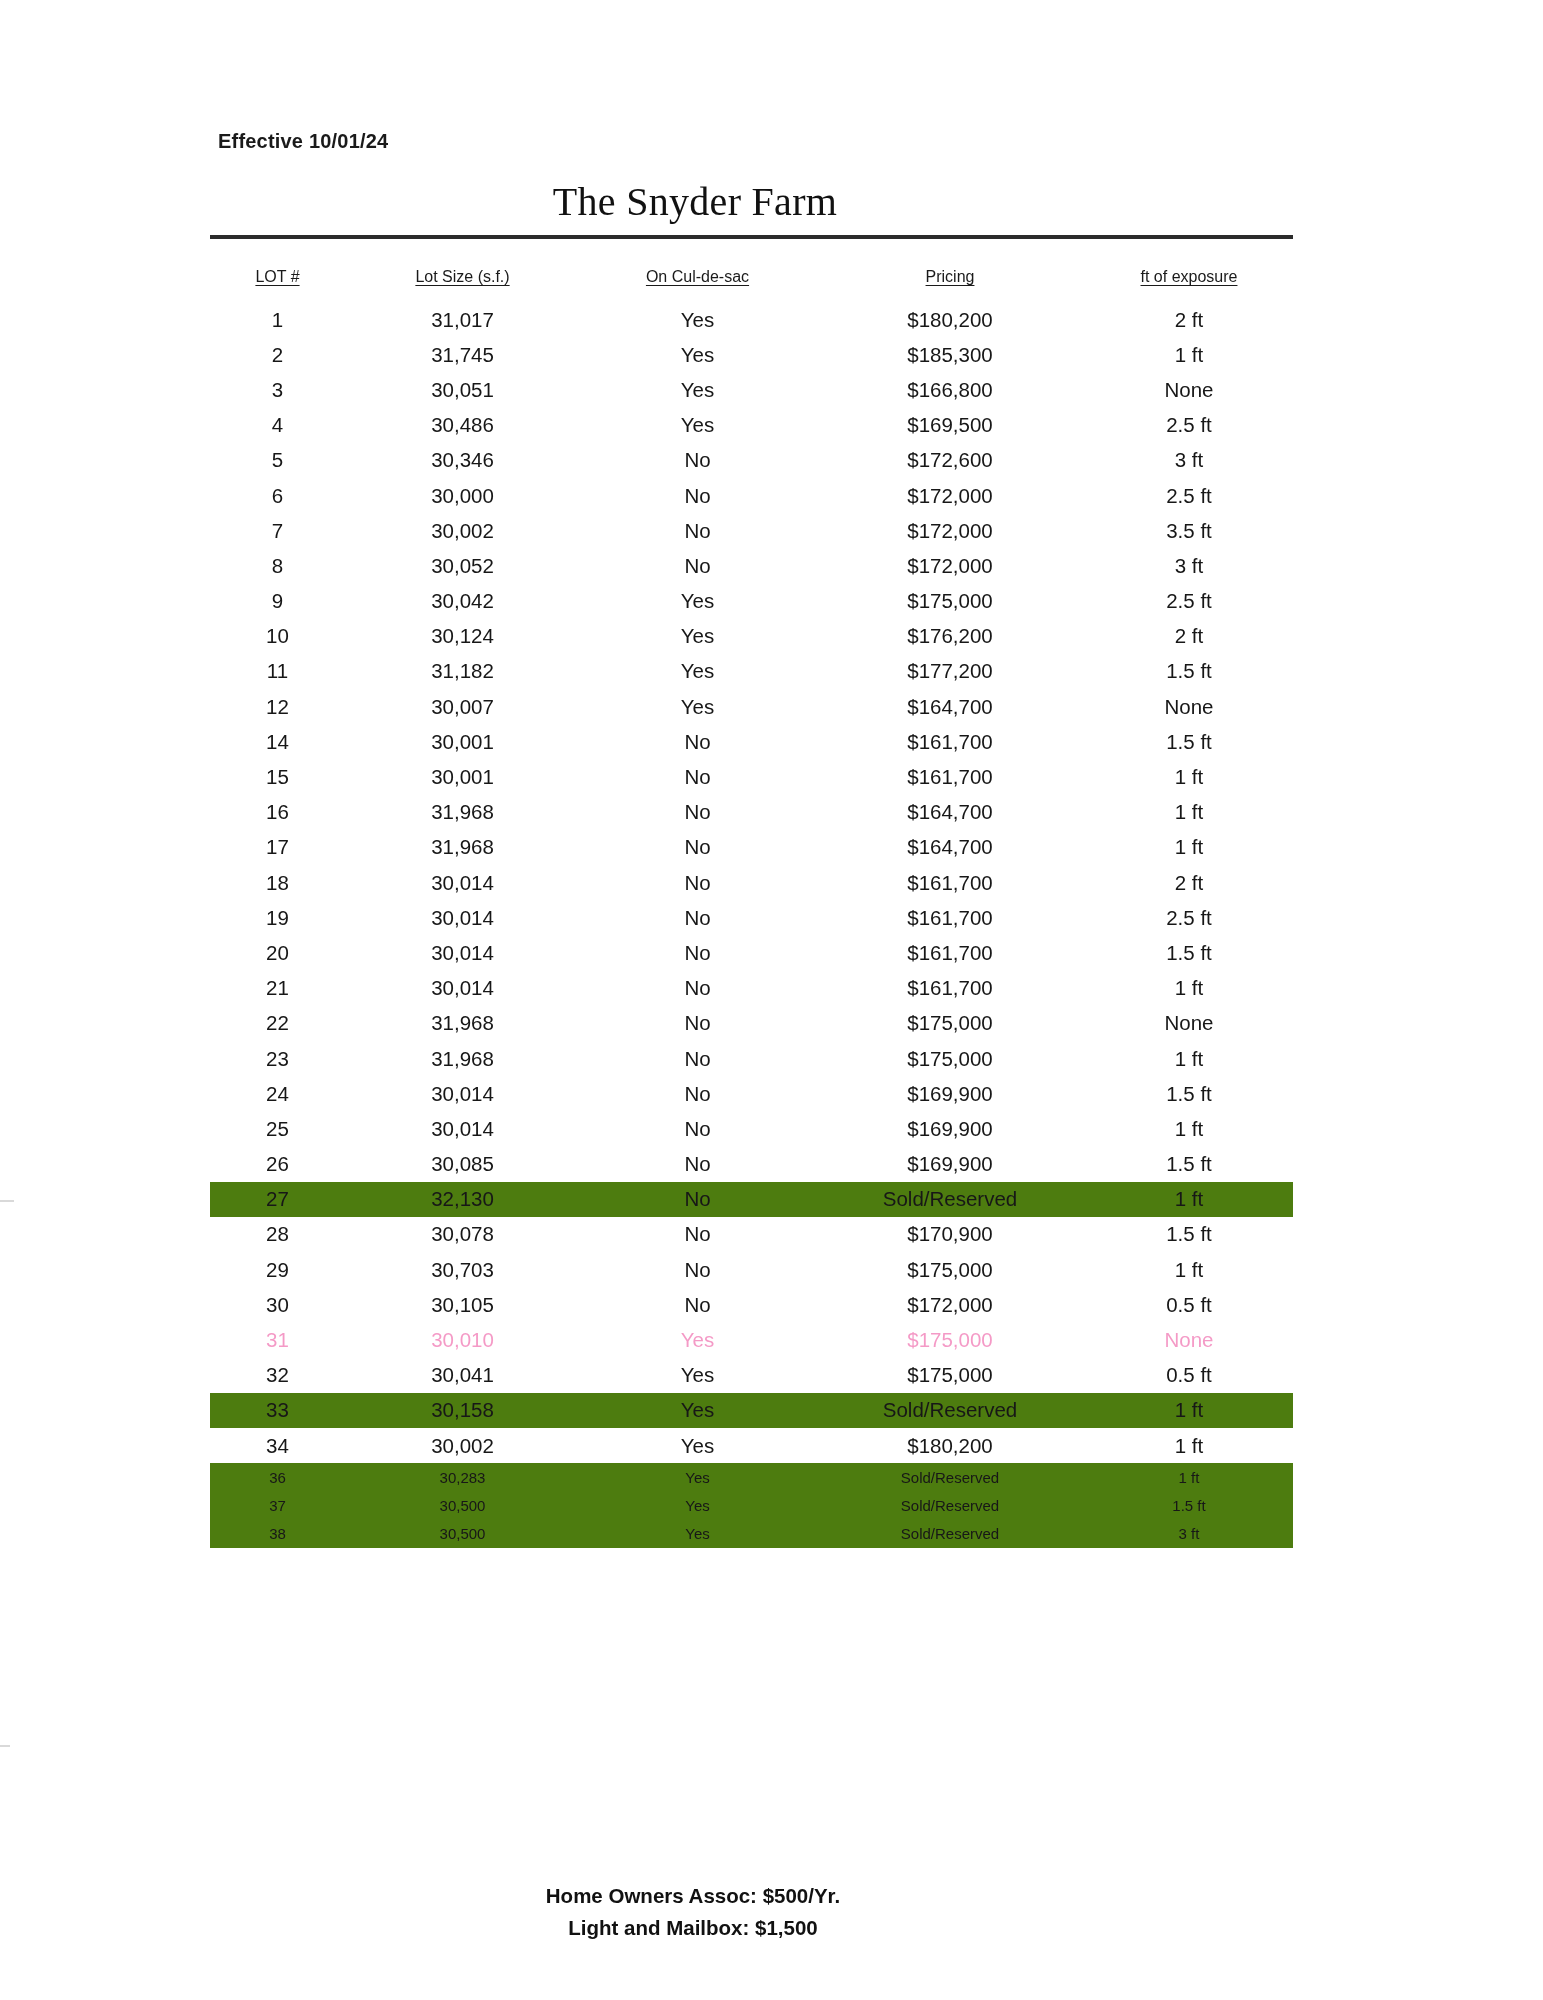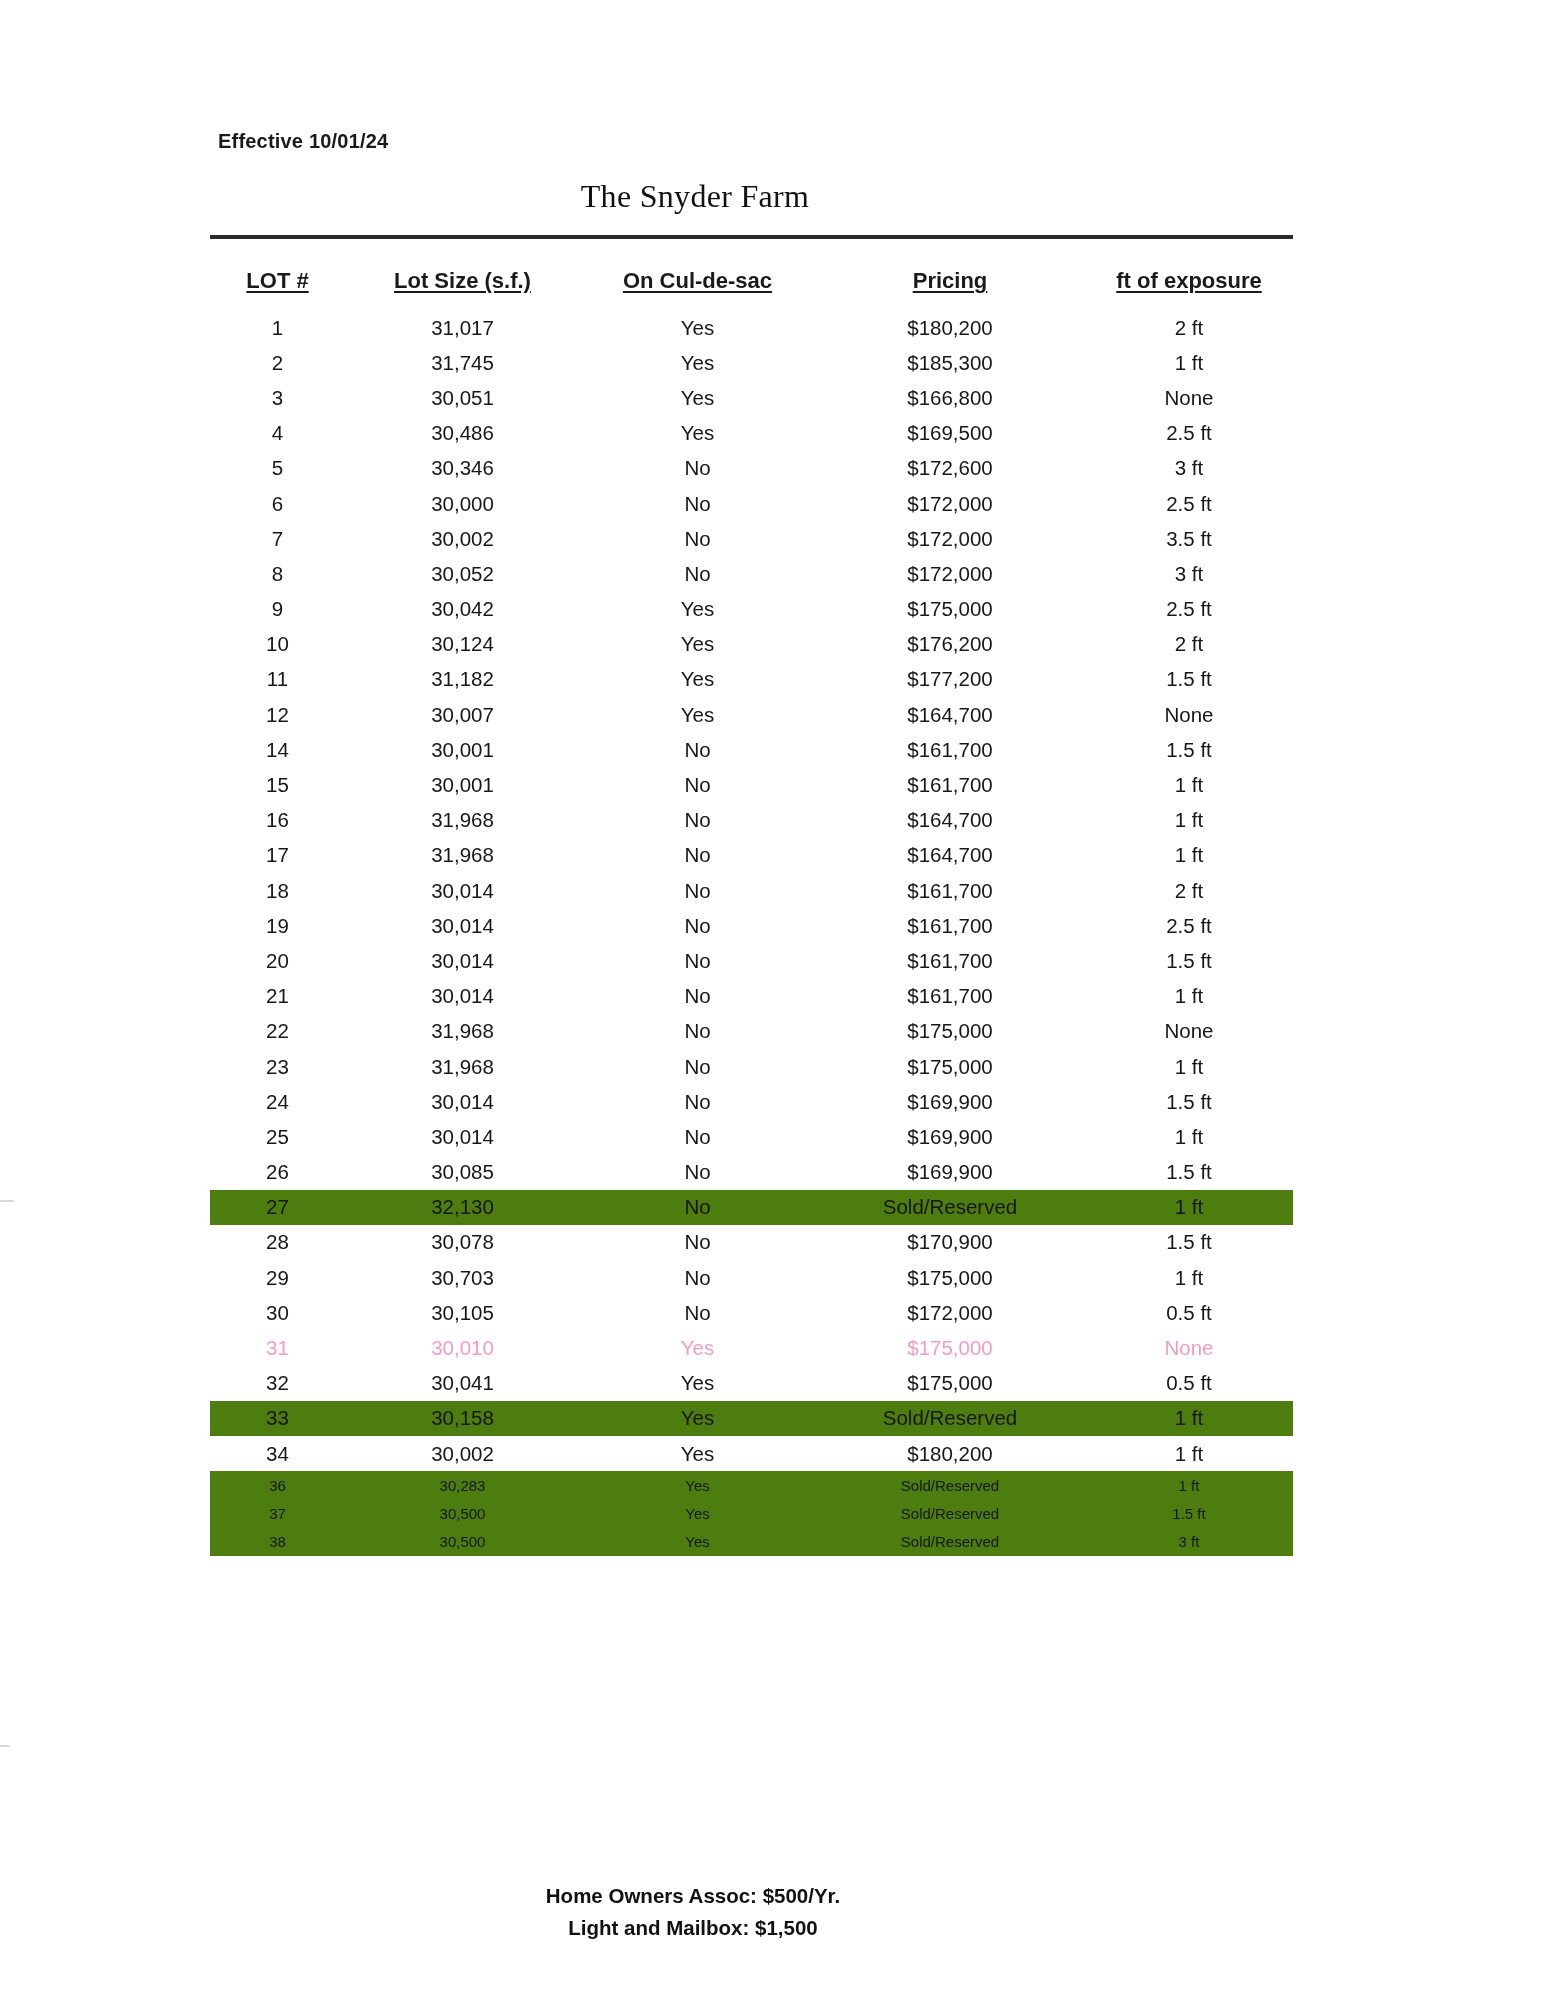--- a/index.html
+++ b/index.html
@@ -29,21 +29,21 @@
     font-weight: bold;
     letter-spacing: 0.2px;
   }
   .doc-title {
     position: absolute;
     left: 0;
     right: 0;
     top: 178px;
     text-align: center;
     font-family: "Liberation Serif", serif;
-    font-size: 32px;
+    font-size: 40px;
     font-weight: normal;
     color: #111;
     letter-spacing: 0.3px;
     padding-left: 30px;
   }
   .rule {
     position: absolute;
     left: 210px;
     top: 235px;
     width: 1083px;
@@ -52,22 +52,22 @@
   }
   table.lots {
     position: absolute;
     left: 210px;
     top: 258px;
     width: 1083px;
     border-collapse: collapse;
     font-size: 20px;
   }
   table.lots th {
-    font-weight: bold;
-    font-size: 22px;
+    font-weight: normal;
+    font-size: 16px;
     padding: 10px 0 16px 0;
     text-align: center;
   }
   table.lots th span.u {
     text-decoration: underline;
     text-underline-offset: 3px;
   }
   table.lots td {
     text-align: center;
     padding: 5.6px 0;

